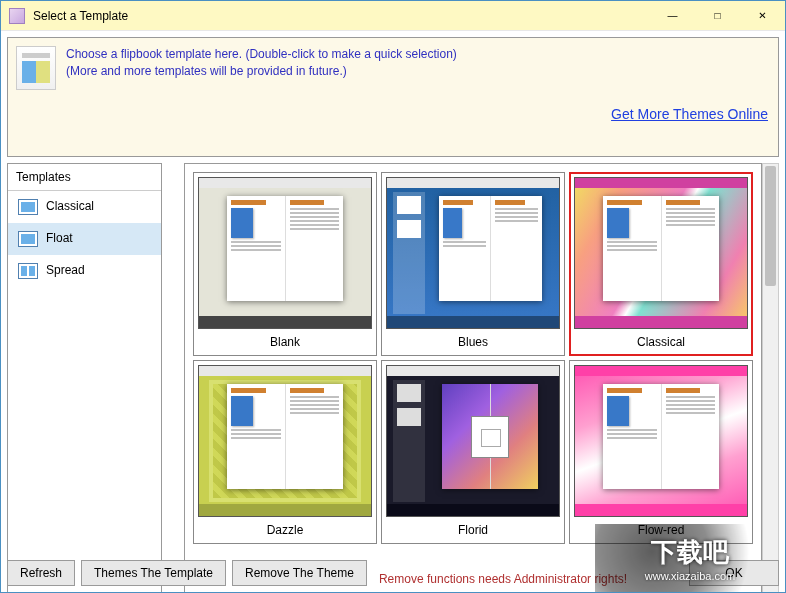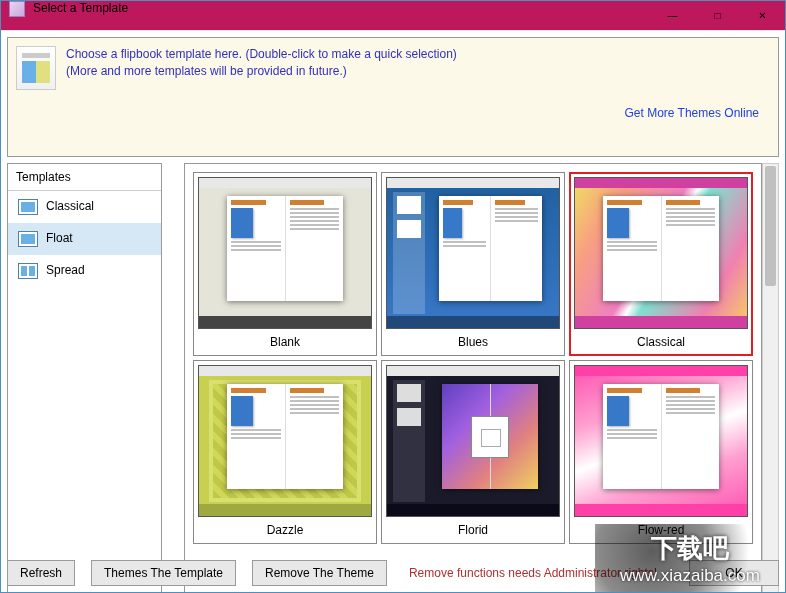--- a/index.html
+++ b/index.html
@@ -6,22 +6,22 @@
 body {
   width: 786px; height: 593px;
   font-family: "Segoe UI", Tahoma, sans-serif;
   font-size: 12px;
   background: #fff;
   border: 1px solid #4a90c2;
   overflow: hidden;
   position: relative;
 }
 .titlebar {
-  height: 30px; background: #be185d;
-  display: flex; align-items: flex-start;
+  height: 30px; background: #fef9c3;
+  display: flex; align-items: center;
   border-bottom: 1px solid #e8e8e8;
 }
 .titlebar .app-icon {
   width: 16px; height: 16px; margin: 0 8px;
   background: linear-gradient(135deg,#e8d4f0,#c8a8e0);
   border:1px solid #a080c0;
 }
 .titlebar .title { flex:1; color:#000; font-size:12px; }
 .winbtns { display:flex; height:100%; }
 .winbtn {
@@ -45,22 +45,22 @@
 .info-icon::before {
   content:""; position:absolute; left:5px; top:6px; width:28px; height:5px;
   background:#ccc;
 }
 .info-icon::after {
   content:""; position:absolute; left:5px; top:14px; width:28px; height:22px;
   background: linear-gradient(90deg,#6ab0e8 50%,#e0e080 50%);
 }
 .info-text { color:#3030c0; font-size:12px; line-height:1.4; }
 .info-link {
-  position:absolute; right:19px; top:68px;
-  color:#2040e0; font-size:12px;
+  position:absolute; right:10px; top:68px;
+  color:#2040e0; text-decoration:underline; font-size:14px;
 }
 
 .main {
   display:flex; margin:0 6px; gap:22px;
   height: 500px;
 }
 .sidebar {
   width:155px; border:1px solid #999; background:#fff;
   display:flex; flex-direction:column;
 }
@@ -168,41 +168,41 @@
 .th-florid .book .page { background:transparent; }
 .th-florid .frame { position:absolute; left:30%; top:30%; width:40%; height:40%; background:#fff; border:1px solid #888; }
 .th-florid .frame::after{content:"";position:absolute;left:25%;top:30%;width:50%;height:40%;border:1px solid #aaa;}
 
 .th-flowred .thumb-area { background:linear-gradient(160deg,#ff50b0 0%,#ffa0d0 30%,#fff 50%,#ffa0d0 70%,#ff50b0 100%); }
 .th-flowred .toolbar-top { background:#ff40a8; }
 .th-flowred .toolbar-btm { background:#ff40a8; }
 
 .footer {
   position:absolute; left:6px; right:6px; bottom:6px;
-  display:flex; align-items:center; gap:16px;
+  display:flex; align-items:flex-end; gap:6px;
 }
 .btn {
   background:#e8e8e8; border:1px solid #9a9a9a;
   padding:5px 12px; font-size:12px; font-family:inherit;
   cursor:default;
 }
 .btn.ok { width:90px; text-align:center; margin-left:auto; }
 .warn { color:#b03030; font-size:12px; margin-left:6px; }
 
 .watermark {
   position:absolute; right:0; bottom:0;
   width:190px; height:68px; pointer-events:none;
   opacity:.9;
   background:
     radial-gradient(circle at 30% 40%, rgba(0,0,0,.7) 0%, rgba(0,0,0,.5) 40%, transparent 70%);
   display:flex; flex-direction:column; align-items:center; justify-content:center;
   color:#fff; font-family:"Microsoft YaHei",sans-serif;
 }
 .watermark .big { font-size:26px; font-weight:bold; text-shadow:0 0 4px #000; }
-.watermark .small { font-size:17px; text-shadow:0 0 3px #000; }
+.watermark .small { font-size:11px; text-shadow:0 0 3px #000; }
 </style>
 </head>
 <body>
 
 <div class="titlebar">
   <div class="app-icon"></div>
   <div class="title">Select a Template</div>
   <div class="winbtns">
     <div class="winbtn">—</div>
     <div class="winbtn">□</div>

